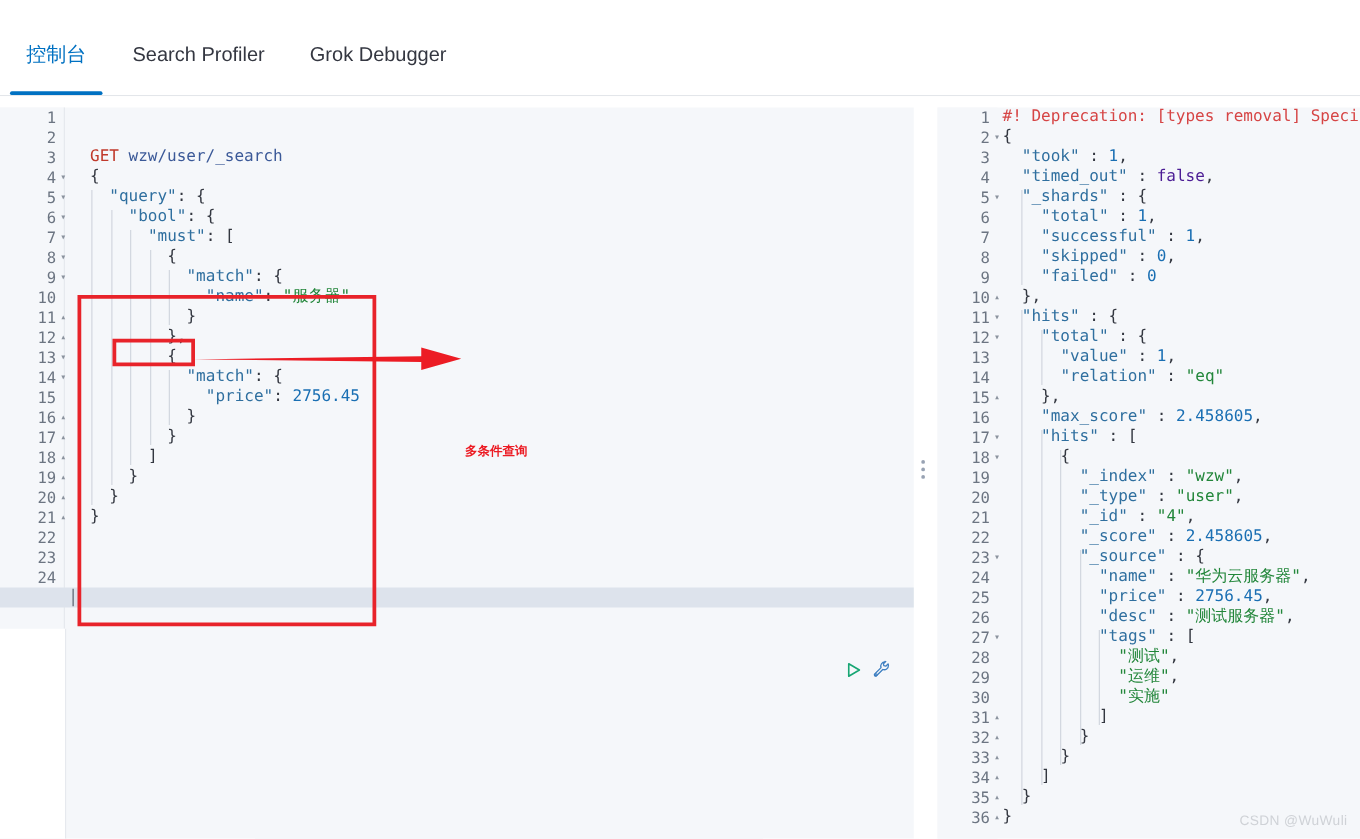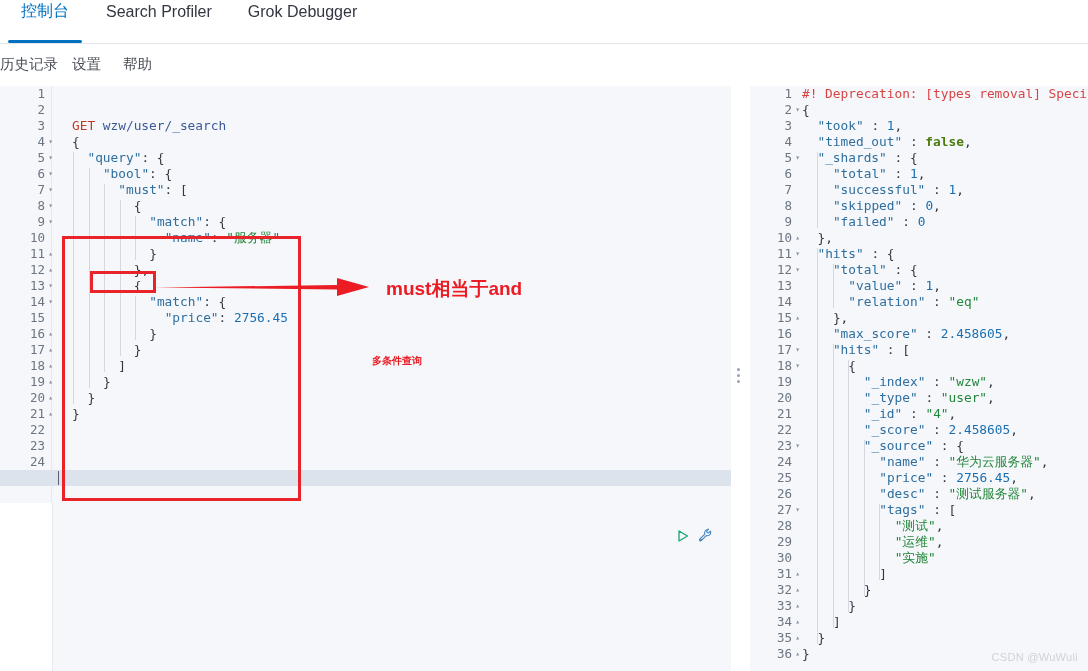--- a/index.html
+++ b/index.html
@@ -10,20 +10,21 @@
     overflow:hidden;
     position:relative;
   }
   
   #topbar{
     height:44px;width:1088px;
     background:#ffffff;
     border-bottom:1px solid #e3e6ea;
     display:flex;align-items:flex-end;
     box-sizing:border-box;
+    margin-top:33px;
   }
   .ttab{
     font-size:16px;color:#343741;
     padding:0 0 10px 0;margin:0 0 0 0;
     height:100%;display:flex;align-items:center;
     position:relative;cursor:pointer;
     white-space:nowrap;
   }
   .ttab .lbl{display:block;}
   .ttab.active{color:#0071c2;font-weight:400;}
@@ -93,21 +94,21 @@
     white-space:pre;
     color:#24292e;
   }
   #leftcode{left:72px;}
   #rightcode{left:52px;}
 
   
   .k{color:#2f6f9f;}      
   .s{color:#22863a;}      
   .n{color:#1a6fb3;}      
-  .b{color:#4d7c0f;font-weight:bold;}      
+  .b{color:#4c1d95;}      
   .p{color:#333740;}      
   .meth{color:#c0392b;}   
   .url{color:#3b5998;}    
   .warn{color:#d64545;}   
 
   
   .iguide{
     position:absolute;width:1px;background:#d3d8e0;
   }
 
@@ -309,17 +310,16 @@
       <div class="iguide" style="left: 98.2px; top: 274px; height: 252px;"></div>
       <div class="iguide" style="left: 113.6px; top: 354px; height: 156px;"></div>
       <div class="iguide" style="left: 129px; top: 418px; height: 76px;"></div>
     </div>
 
   <div id="redbox"></div>
   <div id="redbox-must"></div>
   <svg id="arrow" viewBox="0 0 215 22">
     <path d="M0 11.5 L182 9 L182 2 L214 11 L182 20 L182 13.5 Z" fill="#ec1c24"></path>
   </svg>
-  <div class="annot" id="annot1">must相当于and</div>
   <div class="annot" id="annot2">多条件查询</div>
 
   <div id="watermark">CSDN @WuWuli</div>
 </div>
 
 </body></html>

